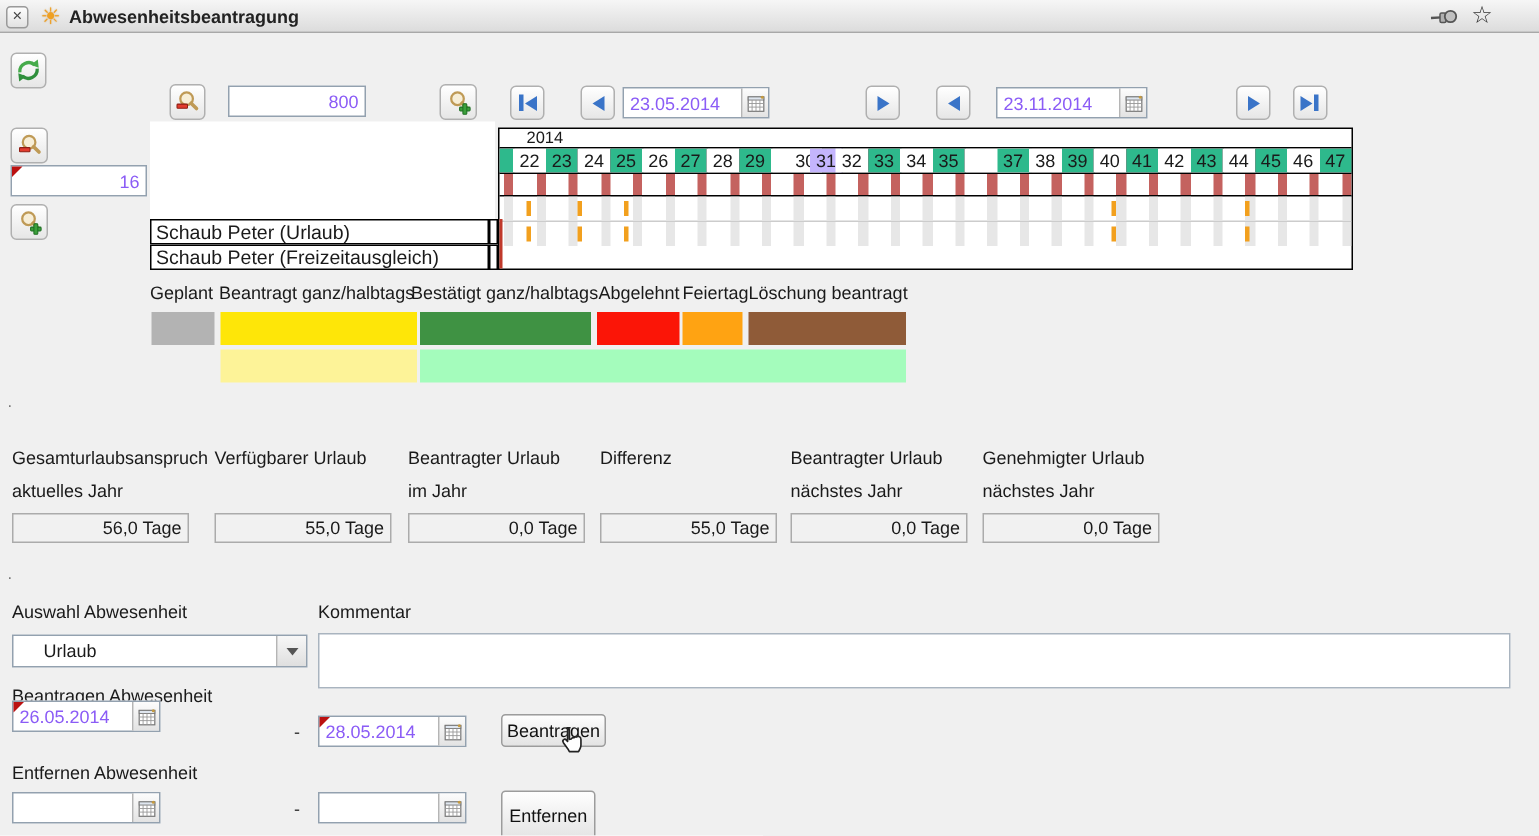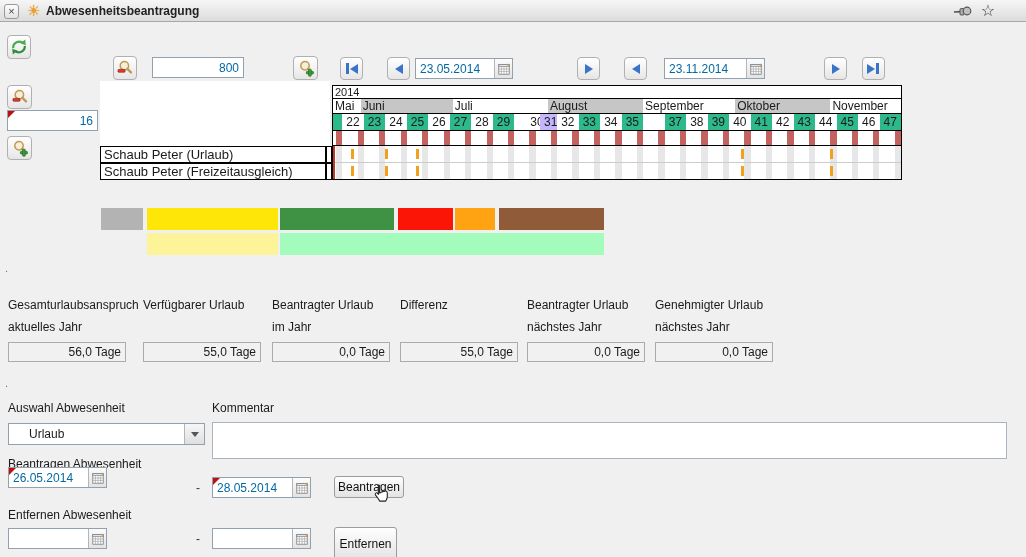--- a/index.html
+++ b/index.html
@@ -18,37 +18,37 @@
   .tb-pin{left:952px;top:3px;width:22px;height:17px;}
   .tb-star{left:978px;top:1px;width:20px;height:19px;font-size:16px;color:#333;text-align:center;line-height:19px;}
 
   
   .toolbtn{border:1px solid #b0b0b0;border-radius:4px;background:linear-gradient(#ffffff,#e6e6e6);
            display:flex;align-items:center;justify-content:center;}
 
   
   .numfield,.datefield{background:#fff;border:1px solid #93a1af;display:flex;align-items:stretch;}
   .numfield input,.datefield input{border:none;outline:none;background:transparent;flex:1;min-width:0;
-           font-family:"Liberation Sans",sans-serif;font-size:12px;color:#0369a1;padding:1px 4px;}
+           font-family:"Liberation Sans",sans-serif;font-size:12px;color:#8b5cf6;padding:1px 4px;}
   .numfield input{text-align:right;}
   .calbtn{width:18px;border:none;border-left:1px solid #b5b5b5;background:linear-gradient(#fcfcfc,#e3e3e3);
           padding:0;display:flex;align-items:center;justify-content:center;}
   .dirty::before{content:"";position:absolute;top:0;left:0;width:0;height:0;
                  border-top:7px solid #bb1111;border-right:7px solid transparent;z-index:2;}
 
   
   .navbtn{width:23px;height:23px;}
   .tri-r{width:0;height:0;border-top:5px solid transparent;border-bottom:5px solid transparent;border-left:8px solid #3a74c8;}
   .tri-l{width:0;height:0;border-top:5px solid transparent;border-bottom:5px solid transparent;border-right:8px solid #3a74c8;}
   .nav-bar{width:3px;height:11px;background:#3a74c8;margin:0 1px;}
 
   
   .tl-table{left:332px;top:85px;width:570px;height:95px;border:1px solid #000;background:#fff;}
   .tl-row-h{position:relative;overflow:hidden;}
-  .tl-year{height:12px;line-height:12px;border-bottom:1px solid #000;padding-left:2px;font-size:11px;}
+  .tl-year{height:12px;line-height:12px;border-bottom:1px solid #000;padding-left:18px;font-size:11px;}
   .mcell{position:absolute;top:0;height:100%;border-right:1px solid #000;font-size:12px;
          padding-left:2px;line-height:14px;overflow:hidden;white-space:nowrap;}
   .wcell{position:absolute;top:0;height:100%;border-right:1px solid #000;font-size:12px;
          text-align:center;line-height:16px;overflow:hidden;}
   .bandmark,.stripe,.hmark,.curline{position:absolute;top:0;}
   .name-cell{background:#fff;border:1px solid #000;font-size:13px;line-height:15px;padding-left:3px;
              overflow:hidden;white-space:nowrap;}
   .panel{background:#fff;}
 
   
@@ -188,29 +188,20 @@
   </div>
 
   <div class="abs panel" style="left:100px;top:81px;width:230px;height:99px;"></div>
   <div class="abs name-cell" style="left:100px;top:163px;width:226px;height:17px;">Schaub Peter (Freizeitausgleich)</div>
   <div class="abs name-cell" style="left:100px;top:146px;width:226px;height:17px;">Schaub Peter (Urlaub)</div>
   <div class="abs name-cell" style="left:326px;top:146px;width:6px;height:17px;"></div>
   <div class="abs name-cell" style="left:326px;top:163px;width:6px;height:17px;"></div>
 
   <div class="abs tl-table">
     <div class="tl-year"><span>2014</span></div>
-    <div id="month-row" class="tl-row-h" style="height:14px;border-bottom:1px solid #000;">
-        <div class="mcell" style="position: absolute; left: 0px; width: 27.6324px; top: 0px; height: 100%; background: rgb(255, 255, 255);">Mai</div>
-        <div class="mcell" style="position: absolute; left: 27.6324px; width: 92.1081px; top: 0px; height: 100%; background: rgb(198, 198, 198);">Juni</div>
-        <div class="mcell" style="position: absolute; left: 119.741px; width: 95.1784px; top: 0px; height: 100%; background: rgb(255, 255, 255);">Juli</div>
-        <div class="mcell" style="position: absolute; left: 214.919px; width: 95.1784px; top: 0px; height: 100%; background: rgb(198, 198, 198);">August</div>
-        <div class="mcell" style="position: absolute; left: 310.097px; width: 92.1081px; top: 0px; height: 100%; background: rgb(255, 255, 255);">September</div>
-        <div class="mcell" style="position: absolute; left: 402.205px; width: 95.1784px; top: 0px; height: 100%; background: rgb(198, 198, 198);">Oktober</div>
-        <div class="mcell" style="position: absolute; left: 497.384px; width: 70.6162px; top: 0px; height: 100%; background: rgb(255, 255, 255);">November</div>
-      </div>
     <div id="week-row" class="tl-row-h" style="height:16px;border-bottom:1px solid #000;">
         <div class="wcell" style="position: absolute; left: 0px; width: 9.21081px; top: 0px; height: 100%; background: rgb(46, 185, 140);"></div>
         <div class="wcell" style="position: absolute; left: 9.21081px; width: 21.4919px; top: 0px; height: 100%; background: rgb(255, 255, 255);">22</div>
         <div class="wcell" style="position: absolute; left: 30.7027px; width: 21.4919px; top: 0px; height: 100%; background: rgb(46, 185, 140);">23</div>
         <div class="wcell" style="position: absolute; left: 52.1946px; width: 21.4919px; top: 0px; height: 100%; background: rgb(255, 255, 255);">24</div>
         <div class="wcell" style="position: absolute; left: 73.6865px; width: 21.4919px; top: 0px; height: 100%; background: rgb(46, 185, 140);">25</div>
         <div class="wcell" style="position: absolute; left: 95.1784px; width: 21.4919px; top: 0px; height: 100%; background: rgb(255, 255, 255);">26</div>
         <div class="wcell" style="position: absolute; left: 116.67px; width: 21.4919px; top: 0px; height: 100%; background: rgb(46, 185, 140);">27</div>
         <div class="wcell" style="position: absolute; left: 138.162px; width: 21.4919px; top: 0px; height: 100%; background: rgb(255, 255, 255);">28</div>
         <div class="wcell" style="position: absolute; left: 159.654px; width: 21.4919px; top: 0px; height: 100%; background: rgb(46, 185, 140);">29</div>
@@ -326,20 +317,28 @@
         <div style="position: absolute; left: 561.859px; width: 6.14054px; top: 0px; height: 100%; background: rgb(231, 231, 231);"></div>
         <div style="position: absolute; left: 18.4568px; width: 3px; top: 3px; height: 10px; background: rgb(242, 160, 30);"></div>
         <div style="position: absolute; left: 52.2297px; width: 3px; top: 3px; height: 10px; background: rgb(242, 160, 30);"></div>
         <div style="position: absolute; left: 82.9324px; width: 3px; top: 3px; height: 10px; background: rgb(242, 160, 30);"></div>
         <div style="position: absolute; left: 408.381px; width: 3px; top: 3px; height: 10px; background: rgb(242, 160, 30);"></div>
         <div style="position: absolute; left: 497.419px; width: 3px; top: 3px; height: 10px; background: rgb(242, 160, 30);"></div>
       </div>
     <div id="current-line" class="curline" style="left: 0px; top: 60px; width: 2px; height: 33px; background: rgb(192, 57, 43);"></div>
   </div>
 
+  <div class="abs" id="legend-labels" style="left:0;top:188px;width:1026px;height:14px;">
+      <div class="lg-label" style="left: 100px;">Geplant</div>
+      <div class="lg-label" style="left: 146px;">Beantragt ganz/halbtags</div>
+      <div class="lg-label" style="left: 274px;">Bestätigt ganz/halbtags</div>
+      <div class="lg-label" style="left: 399px;">Abgelehnt</div>
+      <div class="lg-label" style="left: 455px;">Feiertag</div>
+      <div class="lg-label" style="left: 499px;">Löschung beantragt</div>
+    </div>
   <div class="abs" id="legend-row1" style="left:0;top:208px;width:1026px;height:22px;">
       <div class="lg-swatch" style="left: 101px; width: 42px; background: rgb(179, 179, 179);"></div>
       <div class="lg-swatch" style="left: 147px; width: 131px; background: rgb(254, 230, 8);"></div>
       <div class="lg-swatch" style="left: 280px; width: 114px; background: rgb(63, 146, 67);"></div>
       <div class="lg-swatch" style="left: 398px; width: 55px; background: rgb(251, 21, 7);"></div>
       <div class="lg-swatch" style="left: 455px; width: 40px; background: rgb(255, 163, 18);"></div>
       <div class="lg-swatch" style="left: 499px; width: 105px; background: rgb(143, 91, 56);"></div>
     </div>
   <div class="abs" id="legend-row2" style="left:0;top:233px;width:1026px;height:22px;">
       <div class="lg-swatch" style="left: 147px; width: 131px; background: rgb(253, 243, 152);"></div>

